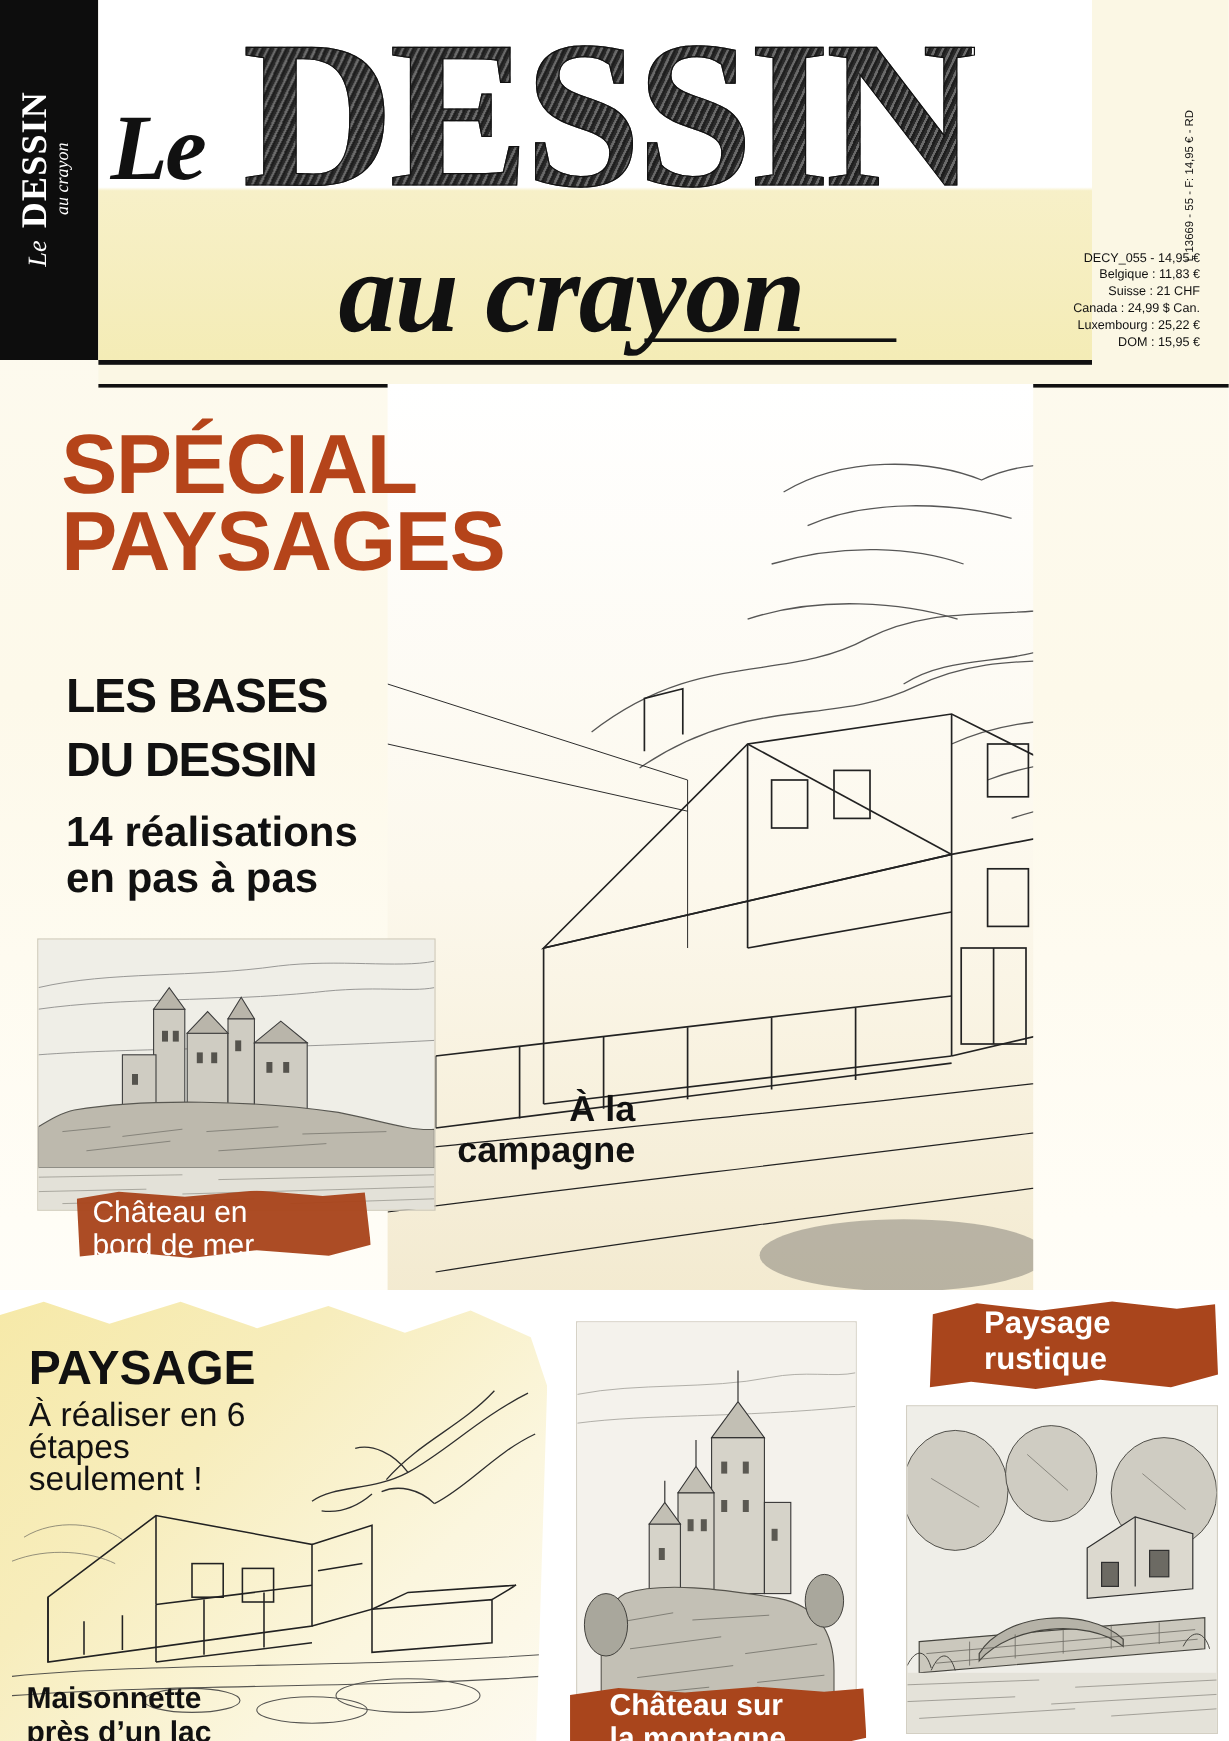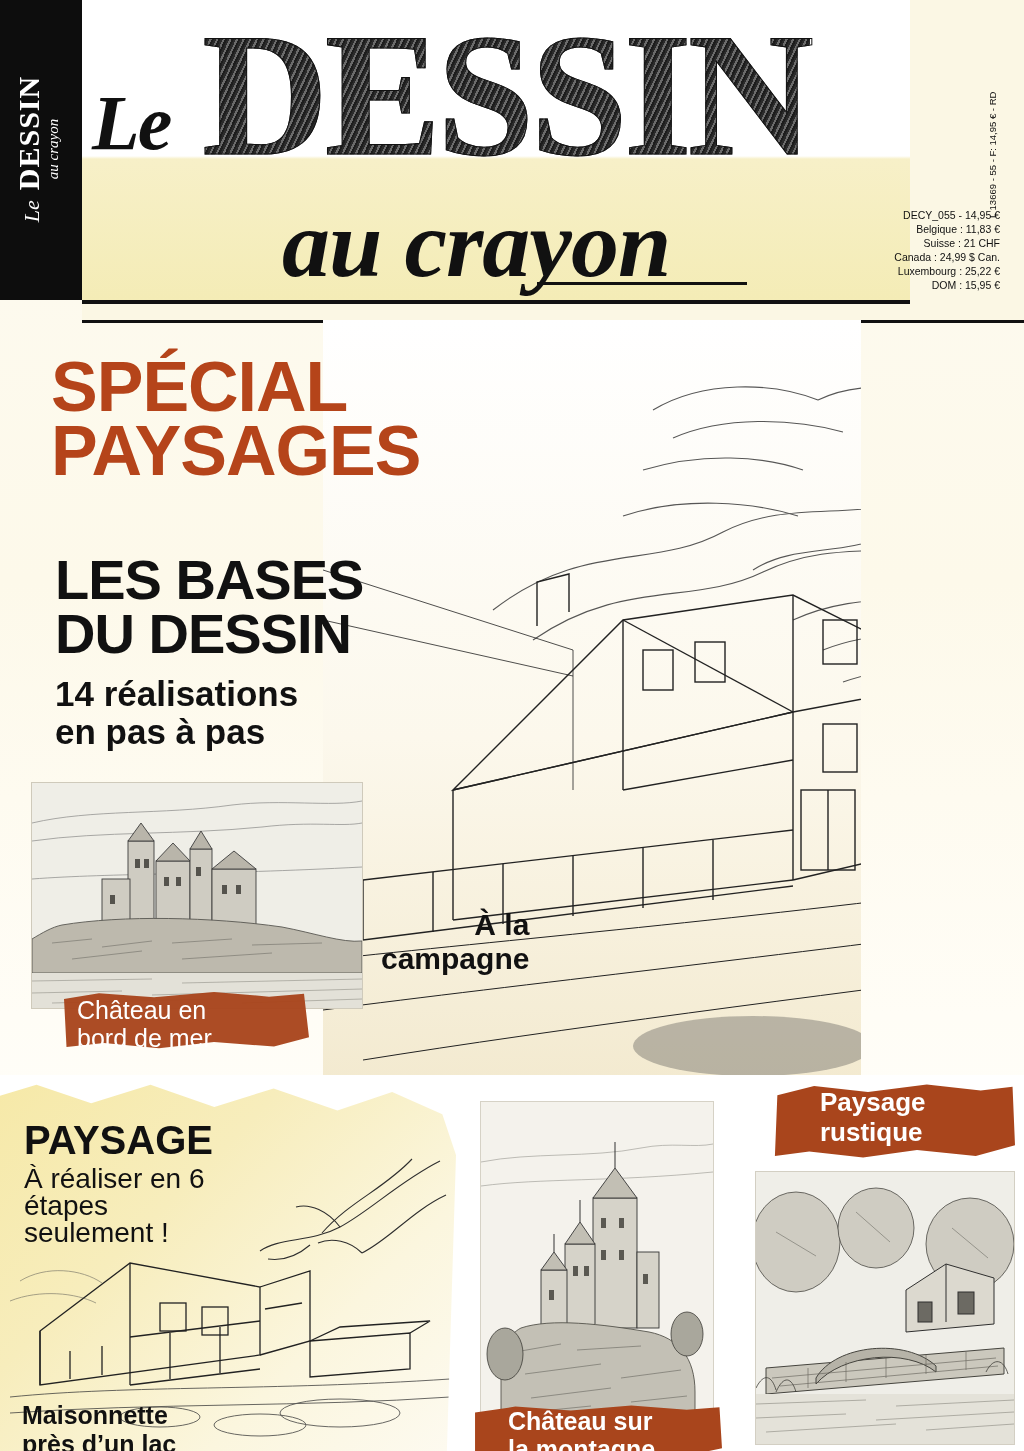--- a/index.html
+++ b/index.html
@@ -104,21 +104,21 @@
     position:absolute;left:300px;top:0;width:724px;height:760px;
     background:linear-gradient(180deg,#ffffff 0%,#fcf8ec 55%,#f3ead0 100%);
   }
   .special{
     position:absolute;left:28px;top:35px;
     font-weight:bold;font-size:70px;line-height:64px;color:#b5441a;
     letter-spacing:-1px;
   }
   .lesbases{
     position:absolute;left:32px;top:233px;
-    font-weight:bold;font-size:56px;line-height:54px;color:#111;
+    font-weight:bold;font-size:40px;line-height:54px;color:#111;
     letter-spacing:-1px;
   }
   .realisations{
     position:absolute;left:32px;top:355px;
     font-weight:bold;font-size:35px;line-height:38px;color:#111;
   }
   .campagne{
     position:absolute;left:358px;top:588px;
     font-weight:bold;font-size:30px;line-height:34px;color:#111;text-align:right;
   }

